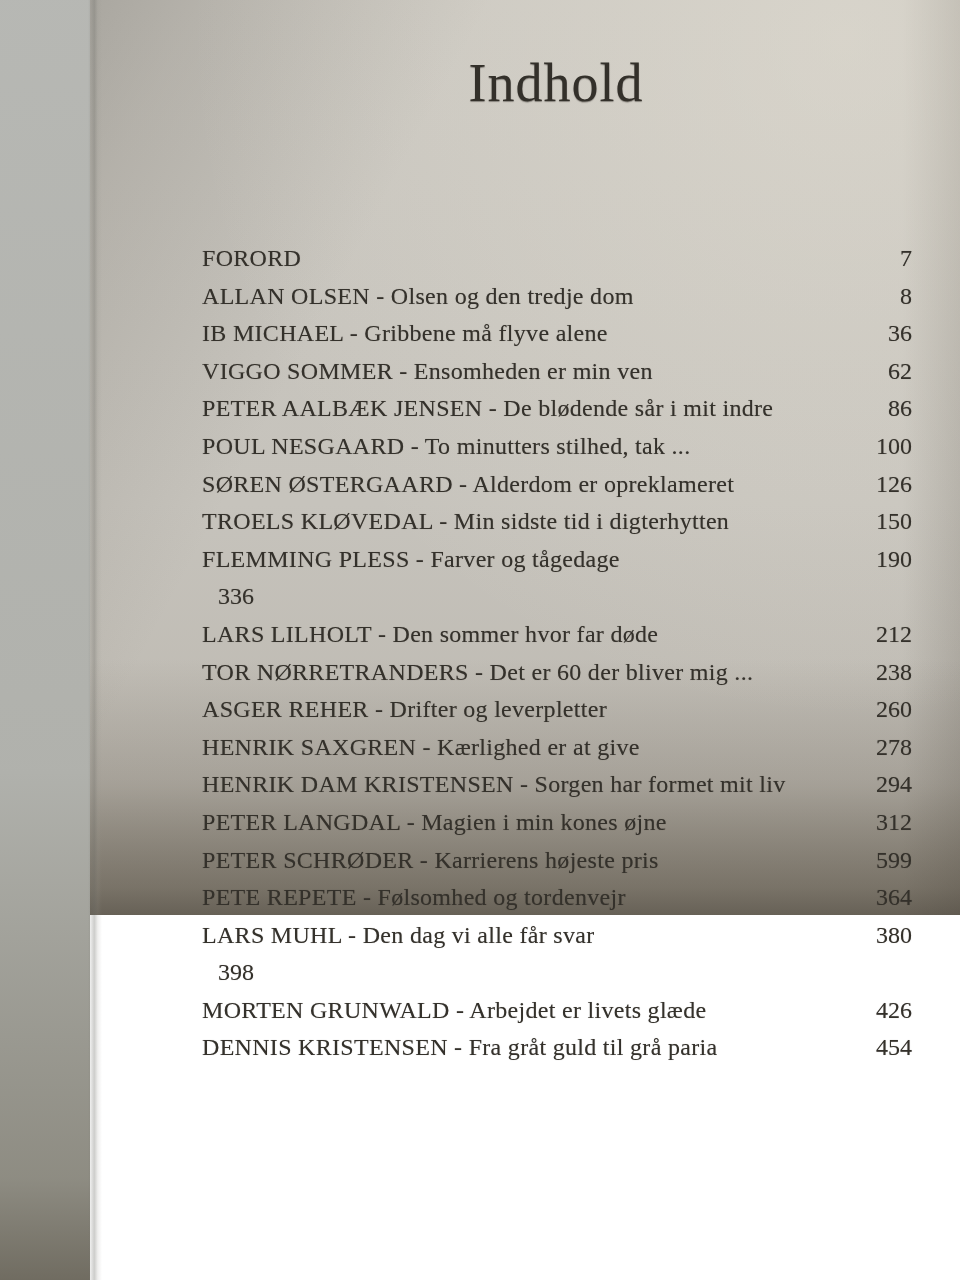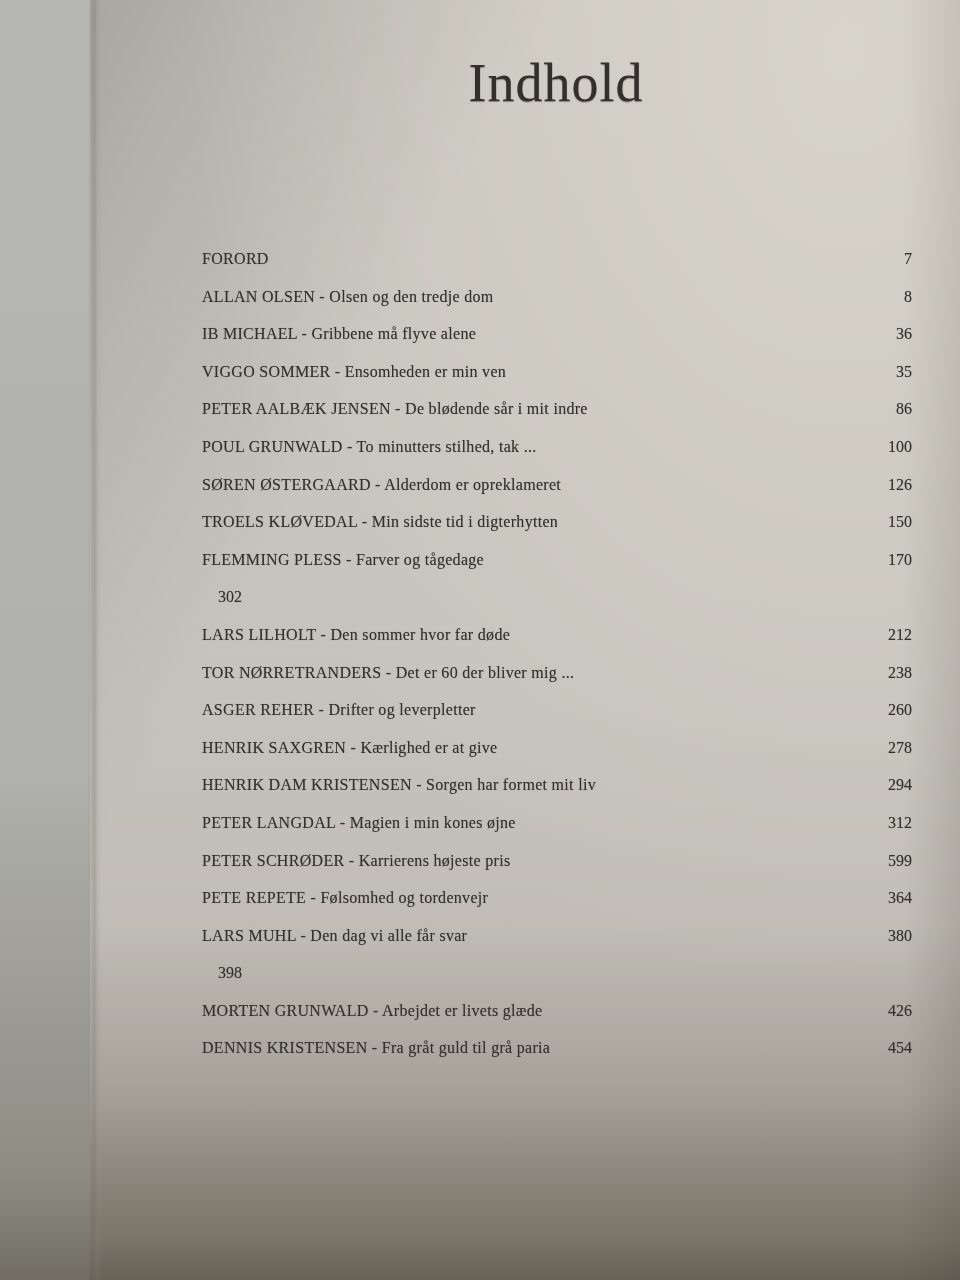--- a/index.html
+++ b/index.html
@@ -8,21 +8,21 @@
     width: 960px;
     height: 1280px;
     overflow: hidden;
     font-family: "Liberation Serif", "DejaVu Serif", serif;
   }
 
   
   .photo {
     position: relative;
     width: 960px;
-    height: 1280px;
+    height: 915px;
     background:
       
       radial-gradient(ellipse at 88% 4%, rgba(238,233,220,0.40), rgba(238,233,220,0) 55%),
       
       linear-gradient(118deg, rgba(96,94,88,0.38) 0%, rgba(110,106,98,0.22) 14%, rgba(110,106,98,0) 34%),
       
       linear-gradient(180deg, rgba(70,62,50,0) 72%, rgba(70,62,50,0.20) 86%, rgba(62,55,44,0.45) 97%, rgba(52,46,37,0.55) 100%),
       
       linear-gradient(270deg, rgba(92,86,76,0.22) 0%, rgba(92,86,76,0) 6%),
       
@@ -63,21 +63,21 @@
     left: 202px;
     top: 240px;
     width: 710px;
   }
   .row {
     display: flex;
     justify-content: space-between;
     align-items: baseline;
     height: 37.6px;
     line-height: 37.6px;
-    font-size: 16px;
+    font-size: 24px;
     color: #34312b;
     text-shadow: 0 0.4px 0.8px rgba(44,41,35,0.40);
     white-space: nowrap;
   }
   .row .label {
     letter-spacing: 0.3px;
     overflow: hidden;
   }
   .row .pagenum {
     margin-left: 16px;
@@ -102,44 +102,44 @@
       <div class="row">
       <span class="label">ALLAN OLSEN - Olsen og den tredje dom</span>
       <span class="pagenum">8</span>
     </div>
       <div class="row">
       <span class="label">IB MICHAEL - Gribbene må flyve alene</span>
       <span class="pagenum">36</span>
     </div>
       <div class="row">
       <span class="label">VIGGO SOMMER - Ensomheden er min ven</span>
-      <span class="pagenum">35</span>
+      <span class="pagenum">62</span>
     </div>
       <div class="row">
       <span class="label">PETER AALBÆK JENSEN - De blødende sår i mit indre</span>
       <span class="pagenum">86</span>
     </div>
       <div class="row">
-      <span class="label">POUL GRUNWALD - To minutters stilhed, tak ...</span>
+      <span class="label">POUL NESGAARD - To minutters stilhed, tak ...</span>
       <span class="pagenum">100</span>
     </div>
       <div class="row">
       <span class="label">SØREN ØSTERGAARD - Alderdom er opreklameret</span>
       <span class="pagenum">126</span>
     </div>
       <div class="row">
       <span class="label">TROELS KLØVEDAL - Min sidste tid i digterhytten</span>
       <span class="pagenum">150</span>
     </div>
       <div class="row">
       <span class="label">FLEMMING PLESS - Farver og tågedage</span>
-      <span class="pagenum">170</span>
+      <span class="pagenum">190</span>
     </div>
       <div class="row">
-      <span class="pagenum">302</span>
+      <span class="pagenum">336</span>
     </div>
       <div class="row">
       <span class="label">LARS LILHOLT - Den sommer hvor far døde</span>
       <span class="pagenum">212</span>
     </div>
       <div class="row">
       <span class="label">TOR NØRRETRANDERS - Det er 60 der bliver mig ...</span>
       <span class="pagenum">238</span>
     </div>
       <div class="row">

